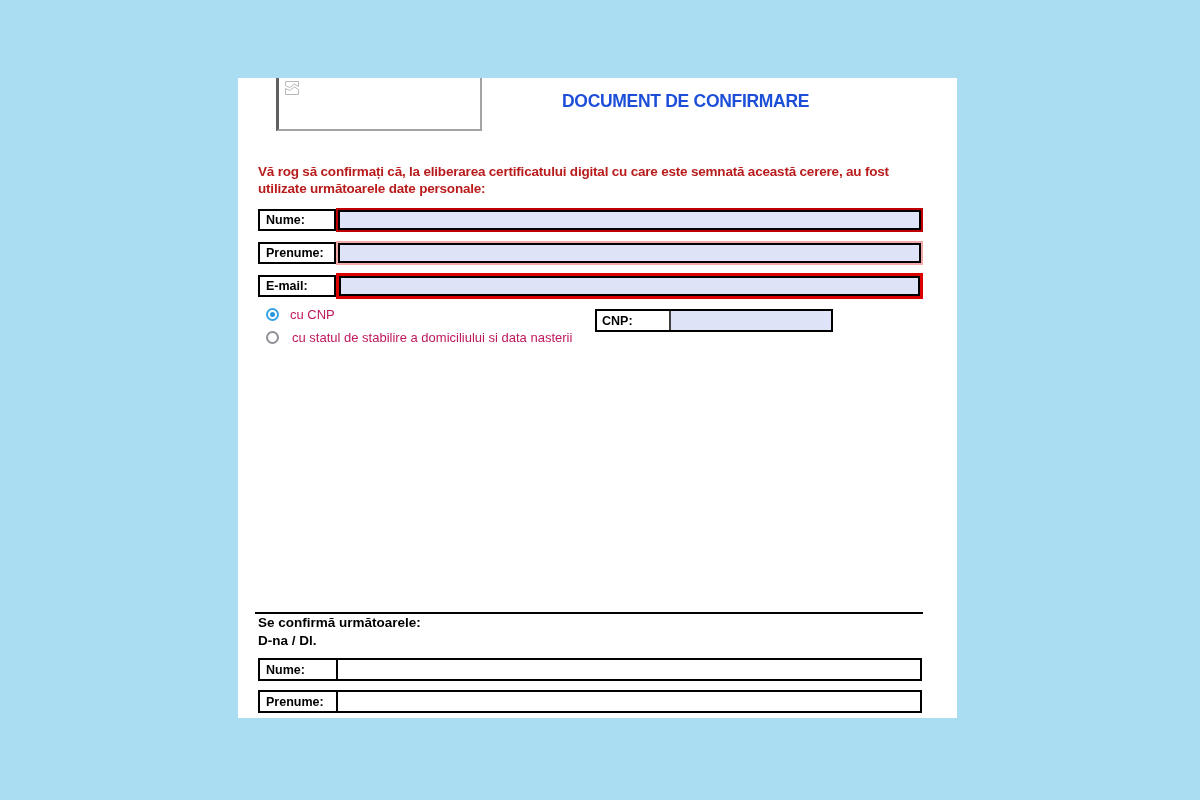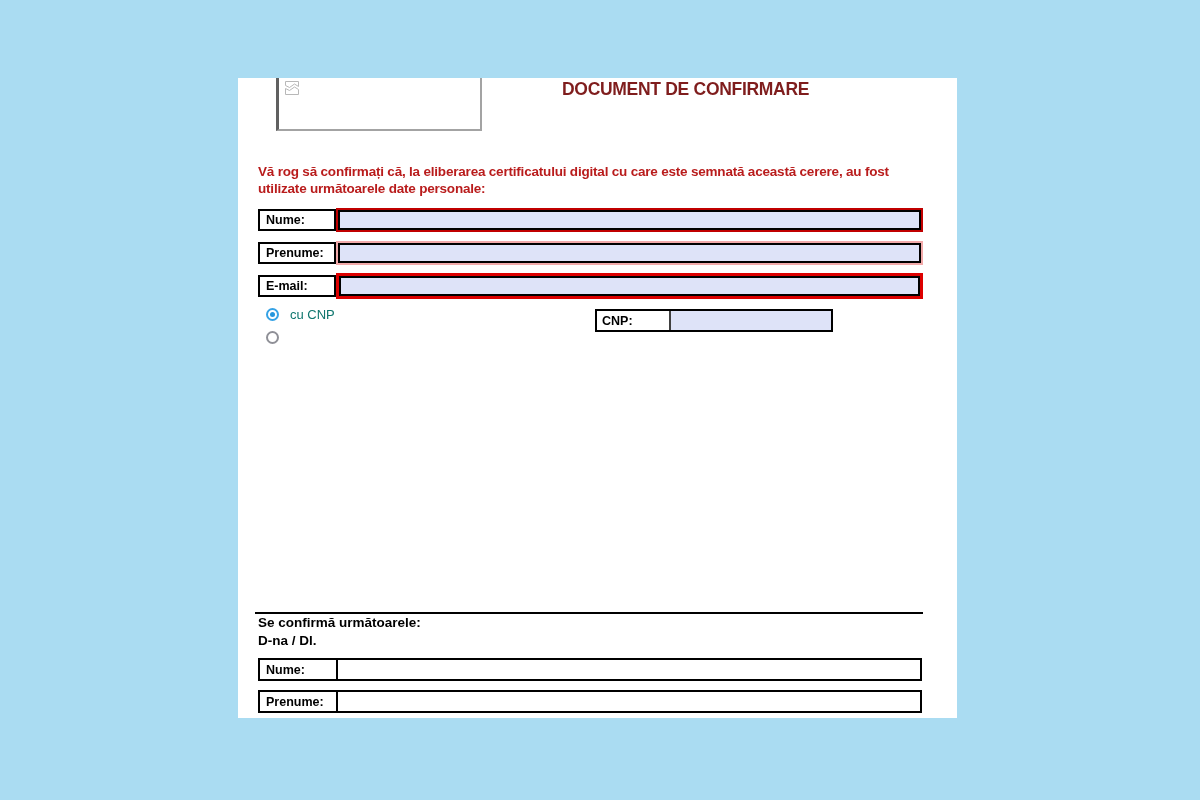--- a/index.html
+++ b/index.html
@@ -20,22 +20,22 @@
     position: absolute; left: 38px; top: -22px;
     width: 206px; height: 75px;
     background: #ffffff;
     border: 2px solid #a3a3a3;
     border-left: 3px solid #606060;
     box-sizing: border-box;
   }
   .img-icon { position: absolute; left: 5px; top: 22px; }
 
   .doc-title {
-    position: absolute; left: 324px; top: 1px;
-    font-size: 17.5px; font-weight: bold; color: #7f1d1d;
+    position: absolute; left: 324px; top: 13px;
+    font-size: 17.5px; font-weight: bold; color: #1d4ed8;
     letter-spacing: -0.3px; white-space: nowrap;
   }
   .intro {
     position: absolute; left: 20px; top: 85px; width: 655px;
     font-size: 13.5px; font-weight: bold; color: #b91c1c;
     line-height: 17px; letter-spacing: -0.2px;
   }
 
   
   .field-row {
@@ -66,21 +66,21 @@
     position: absolute; width: 13px; height: 13px;
     border-radius: 50%; box-sizing: border-box; background: #fff;
     cursor: pointer;
   }
   .radio.checked { border: 2px solid #35a2e5; }
   .radio.checked::after {
     content: ""; position: absolute; left: 2px; top: 2px;
     width: 5px; height: 5px; border-radius: 50%; background: #2596dd;
   }
   .radio.unchecked { border: 2px solid #8f9097; }
-  .radio-label { position: absolute; font-size: 13px; color: #0f766e; white-space: nowrap; }
+  .radio-label { position: absolute; font-size: 13px; color: #be185d; white-space: nowrap; }
 
   
   .cnp-box {
     position: absolute; left: 357px; top: 231px;
     width: 238px; height: 23px;
     border: 2px solid #000; box-sizing: border-box;
     display: flex; background: #fff;
   }
   .cnp-label {
     width: 74px; flex: none; border-right: 2px solid #404040;
@@ -158,20 +158,21 @@
       <div class="label-box">E-mail:</div>
       <div class="input-wrap red-strong">
         <input type="text" value="" style="">
       </div>
     </div>
 
     <div class="radio checked" style="left:28px; top:230px;"></div>
     <div class="radio-label" style="left:52px; top:229px;">cu CNP</div>
 
     <div class="radio unchecked" style="left:28px; top:253px;"></div>
+    <div class="radio-label" style="left:54px; top:252px;">cu statul de stabilire a domiciliului si data nasterii</div>
 
     <div class="cnp-box">
       <div class="cnp-label">CNP:</div>
       <input type="text" value="" style="">
     </div>
 
     <div class="divider"></div>
     <div class="confirm-heading">Se confirmă următoarele:</div>
     <div class="salutation">D-na / Dl.</div>
 

